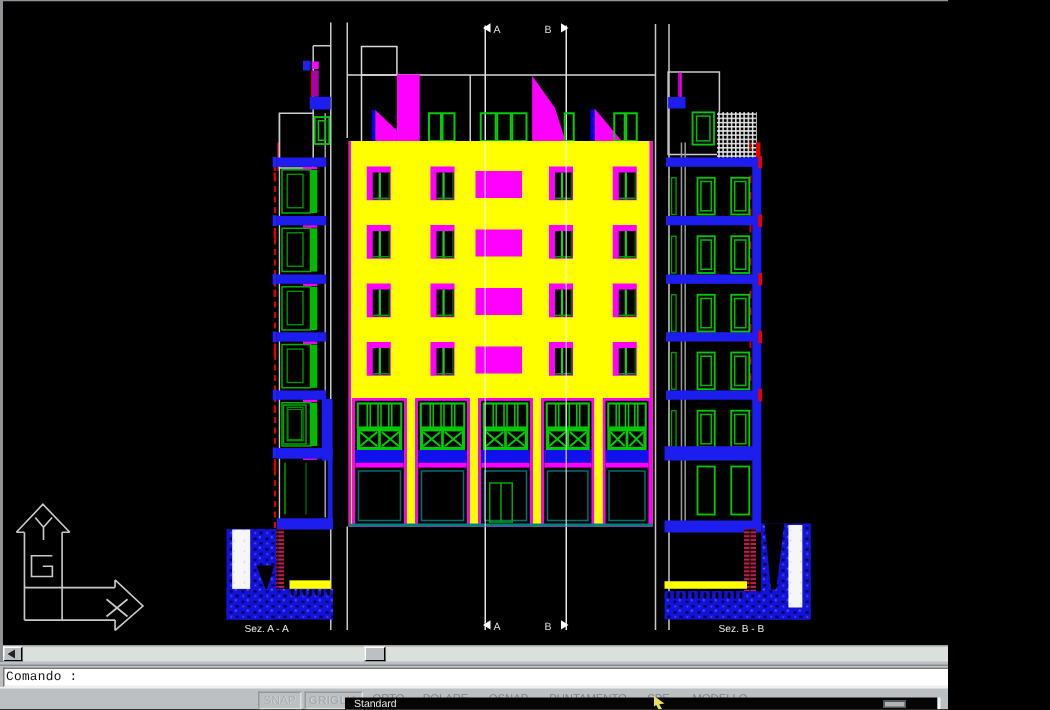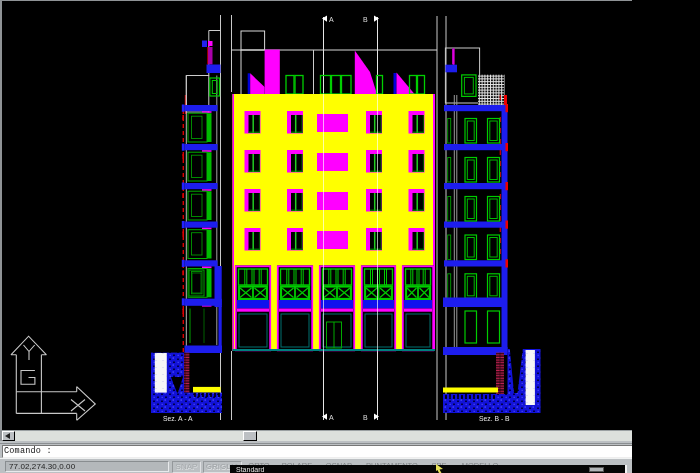--- a/index.html
+++ b/index.html
@@ -755,21 +755,20 @@
 
   <div class="abs" style="left:0;top:441px;width:700px;height:17px;background:#bcc0c3;"></div>
   <div class="abs" style="left:0;top:443px;width:700px;height:1px;background:#8a8e91;"></div>
 
   <div class="abs" style="left:2px;top:445px;width:686px;height:13px;background:#fff;border:1px solid #777;border-right-color:#fff;border-bottom-color:#eee;box-sizing:border-box;"></div>
 
   <div class="abs" style="left:4px;top:446px;width:200px;height:11px;font-family:'Liberation Mono',monospace;font-size:8.5px;line-height:11px;color:#111;letter-spacing:0.2px;">Comando :</div>
 
   <div class="abs" style="left:0;top:458px;width:700px;height:15px;background:#bcc0c3;border-top:1px solid #f0f2f2;"></div>
 
-  <div class="abs" style="left:5px;top:461px;width:164px;height:11px;background:#b4b8bb;border:1px solid #898d90;border-right-color:#e8eaec;border-bottom-color:#e8eaec;box-sizing:border-box;font-size:8px;line-height:10px;color:#222;padding-left:3px;letter-spacing:0.1px;">77.02,274.30,0.00</div>
 
   <div class="abs" style="left:172px;top:461px;width:29px;height:12px;border:1px solid #94989b;border-right-color:#dfe1e3;border-bottom-color:#dfe1e3;box-sizing:border-box;font-size:8px;line-height:10px;color:#a6aaad;text-shadow:0.5px 0.5px 0 #dde0e2;text-align:center;font-weight:normal;">SNAP</div>
 
   <div class="abs" style="left:203px;top:461px;width:39px;height:12px;border:1px solid #94989b;border-right-color:#dfe1e3;border-bottom-color:#dfe1e3;box-sizing:border-box;font-size:8px;line-height:10px;color:#a6aaad;text-shadow:0.5px 0.5px 0 #dde0e2;text-align:center;font-weight:bold;">GRIGLIA</div>
 
   <div class="abs" style="left:244px;top:461px;width:30px;height:12px;font-size:7.5px;line-height:9px;color:#7e8285;text-align:center;">ORTO</div>
 
   <div class="abs" style="left:276px;top:461px;width:42px;height:12px;font-size:7.5px;line-height:9px;color:#7e8285;text-align:center;">POLARE</div>
 
   <div class="abs" style="left:320px;top:461px;width:38px;height:12px;font-size:7.5px;line-height:9px;color:#7e8285;text-align:center;">OSNAP</div>

